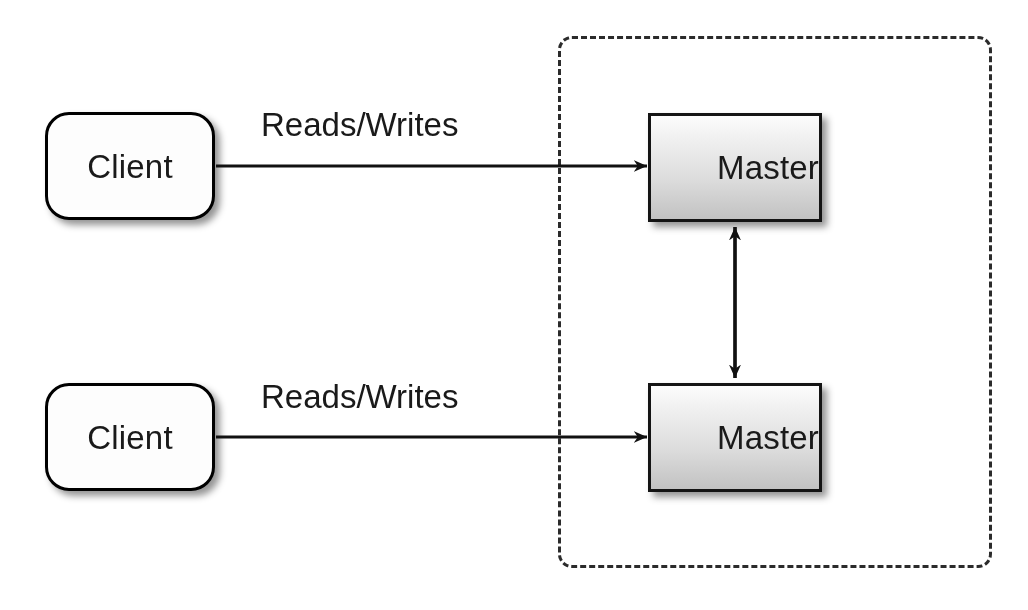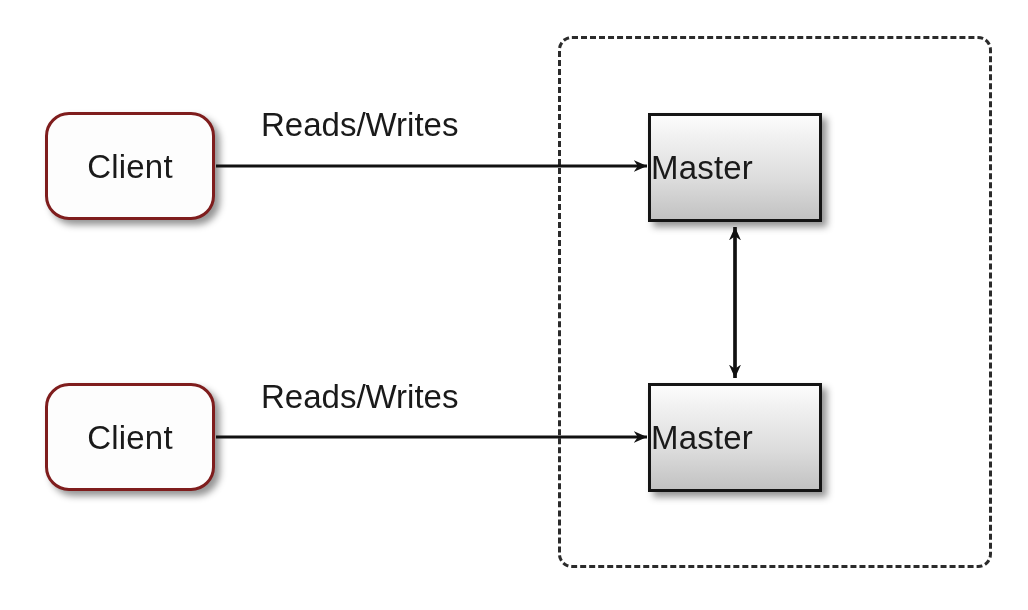--- a/index.html
+++ b/index.html
@@ -27,21 +27,21 @@
     border-radius: 14px;
     box-sizing: border-box;
     background: transparent;
   }
 
   
   .client-node {
     position: absolute;
     width: 170px;
     height: 108px;
-    border: 3px solid #7f1d1d;
+    border: 3px solid #000000;
     border-radius: 24px;
     background: #fdfdfd;
     box-sizing: border-box;
     box-shadow: 5px 5px 7px rgba(0,0,0,0.42);
     display: flex;
     align-items: center;
     justify-content: center;
   }
   .client-node .node-label {
     font-size: 33px;
@@ -56,21 +56,21 @@
   .master-node {
     position: absolute;
     width: 174px;
     height: 109px;
     border: 3px solid #141414;
     background: linear-gradient(to bottom, #fcfcfc 0%, #f2f2f2 18%, #dcdcdc 62%, #c2c2c2 100%);
     box-sizing: border-box;
     box-shadow: 5px 5px 7px rgba(0,0,0,0.42);
     display: flex;
     align-items: center;
-    justify-content: flex-start;
+    justify-content: flex-end;
   }
   .master-node .node-label {
     font-size: 33px;
     color: #1a1a1a;
     letter-spacing: 0.2px;
     line-height: 1;
   }
   #master-top    { left: 648px; top: 113px; }
   #master-bottom { left: 648px; top: 383px; }
 

